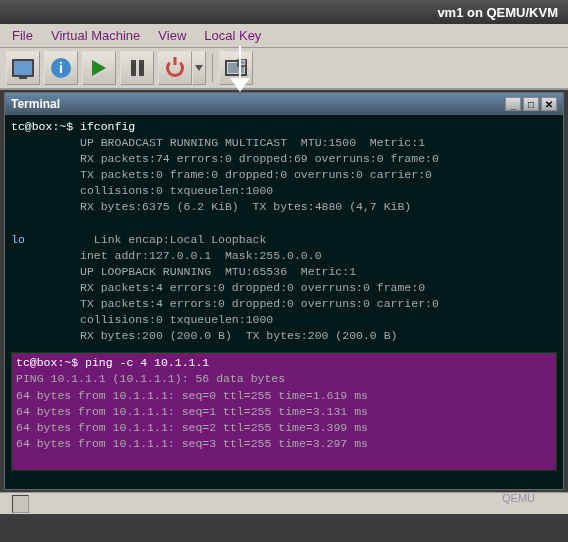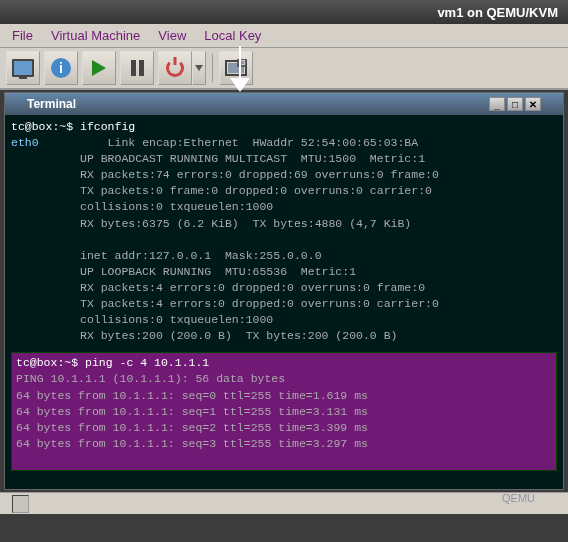--- a/index.html
+++ b/index.html
@@ -182,21 +182,21 @@
       height: 398px;
       display: flex;
       flex-direction: column;
     }
     .terminal-title-bar {
       background: linear-gradient(to bottom, #6688aa, #445566);
       color: #fff;
       font-family: Arial, sans-serif;
       font-size: 12px;
       font-weight: bold;
-      padding: 2px 22px;
+      padding: 2px 6px;
       display: flex;
       align-items: center;
       justify-content: space-between;
       height: 22px;
     }
     .terminal-controls {
       display: flex;
       gap: 2px;
     }
     .term-ctrl-btn {
@@ -329,27 +329,27 @@
     <div class="terminal-controls">
       <div class="term-ctrl-btn">_</div>
       <div class="term-ctrl-btn">□</div>
       <div class="term-ctrl-btn">✕</div>
     </div>
   </div>
 
   <div class="terminal-content">
 
     <div class="term-line term-white">tc@box:~$ ifconfig</div>
-    <div class="term-line"><span style="color:#88ccff;">eth0</span><span class="term-gray">          Link encap:Ethernet  HWaddr 52:54:00:65:03:BA</span></div>
     <div class="term-line term-gray">          UP BROADCAST RUNNING MULTICAST  MTU:1500  Metric:1</div>
     <div class="term-line term-gray">          RX packets:74 errors:0 dropped:69 overruns:0 frame:0</div>
     <div class="term-line term-gray">          TX packets:0 frame:0 dropped:0 overruns:0 carrier:0</div>
     <div class="term-line term-gray">          collisions:0 txqueuelen:1000</div>
     <div class="term-line term-gray">          RX bytes:6375 (6.2 KiB)  TX bytes:4880 (4,7 KiB)</div>
     <div class="term-line">&nbsp;</div>
+    <div class="term-line"><span style="color:#88ccff;">lo</span><span class="term-gray">          Link encap:Local Loopback</span></div>
     <div class="term-line term-gray">          inet addr:127.0.0.1  Mask:255.0.0.0</div>
     <div class="term-line term-gray">          UP LOOPBACK RUNNING  MTU:65536  Metric:1</div>
     <div class="term-line term-gray">          RX packets:4 errors:0 dropped:0 overruns:0 frame:0</div>
     <div class="term-line term-gray">          TX packets:4 errors:0 dropped:0 overruns:0 carrier:0</div>
     <div class="term-line term-gray">          collisions:0 txqueuelen:1000</div>
     <div class="term-line term-gray">          RX bytes:200 (200.0 B)  TX bytes:200 (200.0 B)</div>
 
     <div class="ping-section">
       <div class="term-line term-white">tc@box:~$ ping -c 4 10.1.1.1</div>
       <div class="term-line term-gray">PING 10.1.1.1 (10.1.1.1): 56 data bytes</div>

